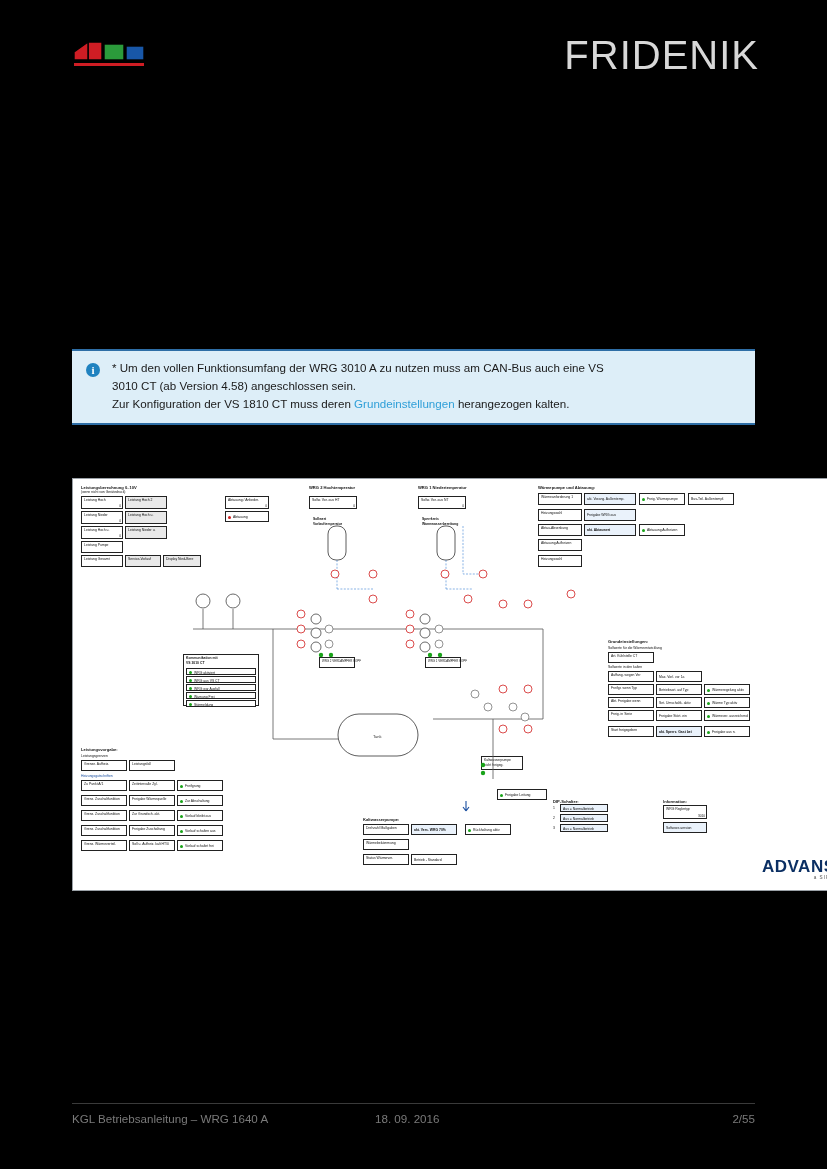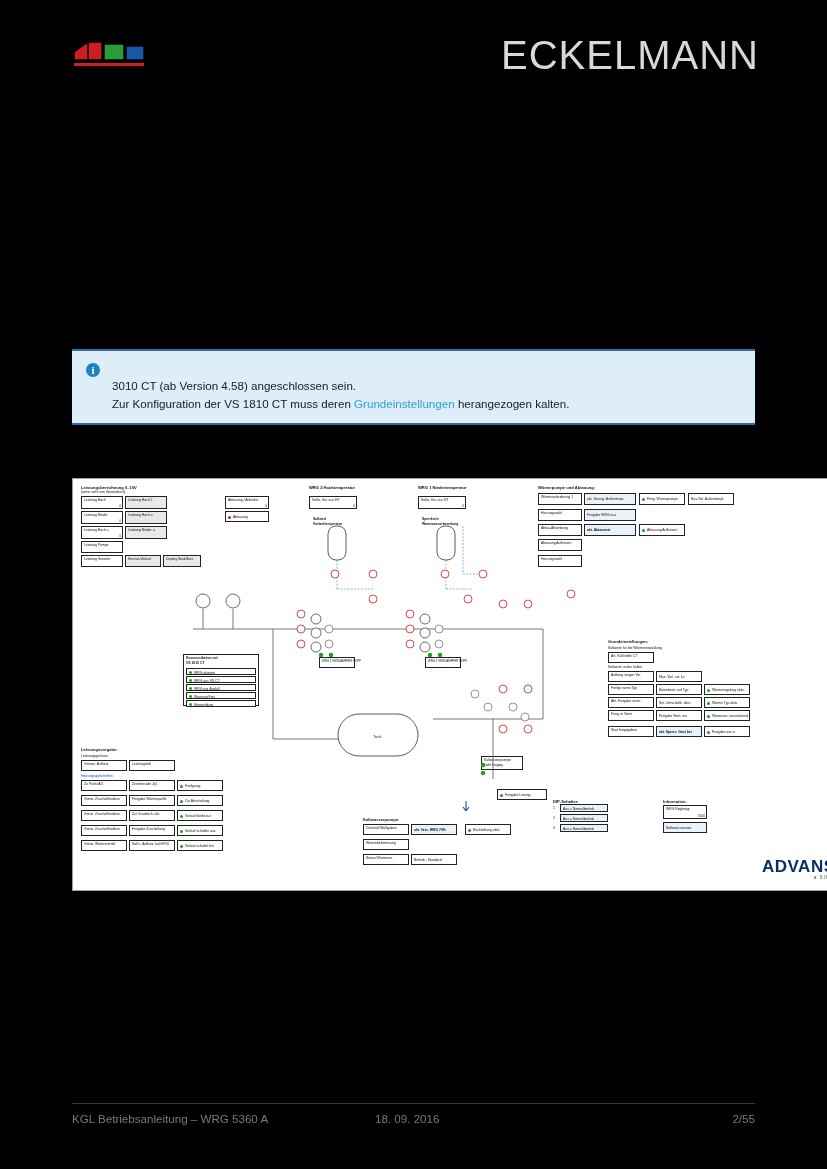--- a/index.html
+++ b/index.html
@@ -46,26 +46,26 @@
 
   <div class="logo">
     <svg width="92" height="38" viewBox="0 0 92 38">
       <polygon points="16,2 30,2 30,20 16,20" fill="#cf1d24" stroke="#000" stroke-width="1.4"></polygon>
       <polygon points="2,12 16,2 16,20 2,20" fill="#cf1d24" stroke="#000" stroke-width="1.4"></polygon>
       <rect x="32" y="4" width="20" height="16" fill="#2b9b3b" stroke="#000" stroke-width="1.4"></rect>
       <rect x="54" y="6" width="18" height="14" fill="#1857a8" stroke="#000" stroke-width="1.4"></rect>
       <rect x="2" y="23" width="70" height="3" fill="#cf1d24"></rect>
     </svg>
   </div>
-  <div class="brand">ECKELMANN</div>
+  <div class="brand">FRIDENIK</div>
 
   <div class="notebox">
     <div class="note-icon">i</div>
     <div class="note-text">
-      <br>
+      <span>* Um den vollen Funktionsumfang der WRG 3010 A zu nutzen muss am CAN-Bus auch eine VS</span><br>
       <span>3010 CT (ab Version 4.58) angeschlossen sein.</span><br>
       <span>Zur Konfiguration der VS 1810 CT muss deren </span><span class="lnk">Grundeinstellungen</span><span> herangezogen kalten.</span>
     </div>
   </div>
 
   <div class="schematic">
 
     <div class="sc sc-title" style="left:8px;top:6px;">Leistungsberechnung 0..10V</div>
     <div class="sc sc-lab" style="left:8px;top:11px;">(wenn nicht von Gerätedruck)</div>
 
@@ -440,16 +440,16 @@
       <path d="M393 332 l0 -10 m0 10 l-3 -4 m3 4 l3 -4" stroke="#1a4fa0" stroke-width="1.1" fill="none"></path>
     </svg>
 
     <div class="advansor">
       <div class="a1">ADVANSOR</div>
       <div class="a2">a SIR FRIDENIK</div>
     </div>
   </div>
 
   <div class="footer-line"></div>
-  <div class="f-left">KGL Betriebsanleitung – WRG 5360 A</div>
+  <div class="f-left">KGL Betriebsanleitung – WRG 1640 A</div>
   <div class="f-mid">18. 09. 2016</div>
   <div class="f-right">2/55</div>
 </div>
 
 </body></html>

